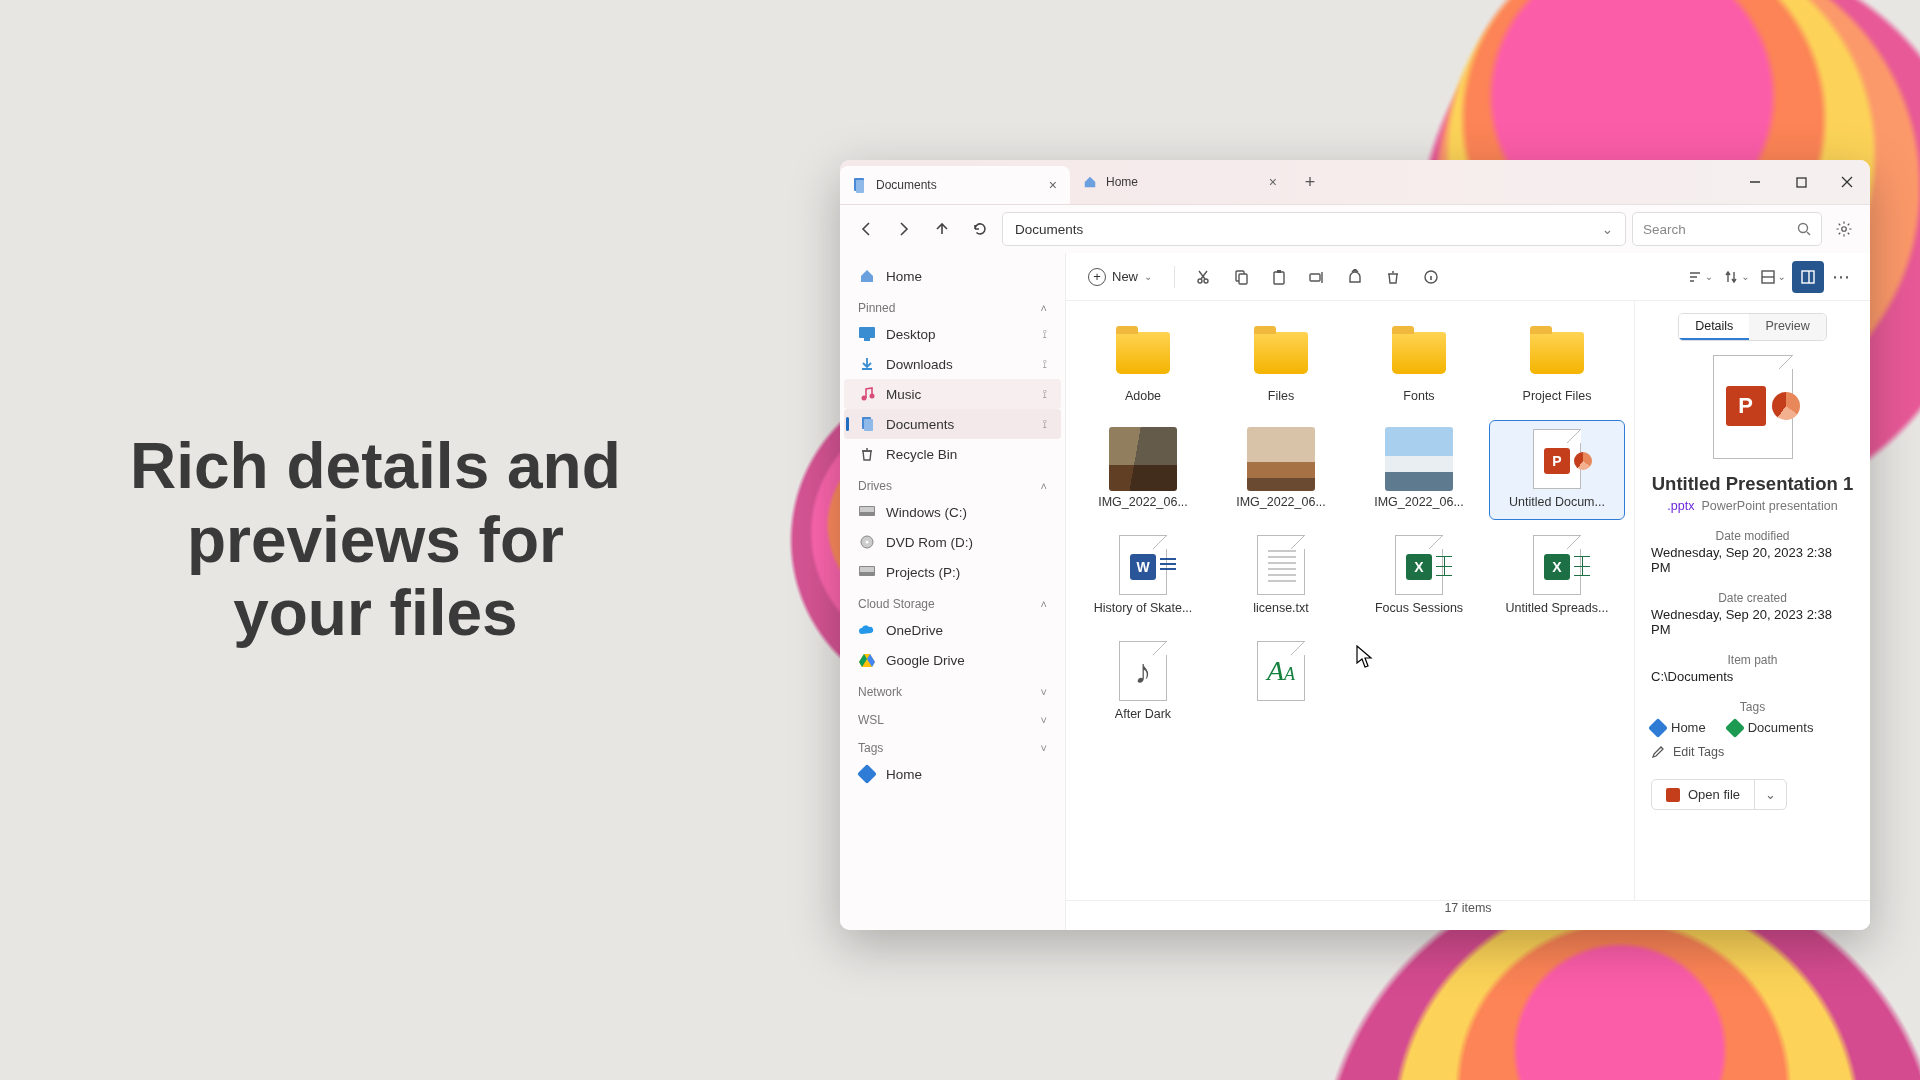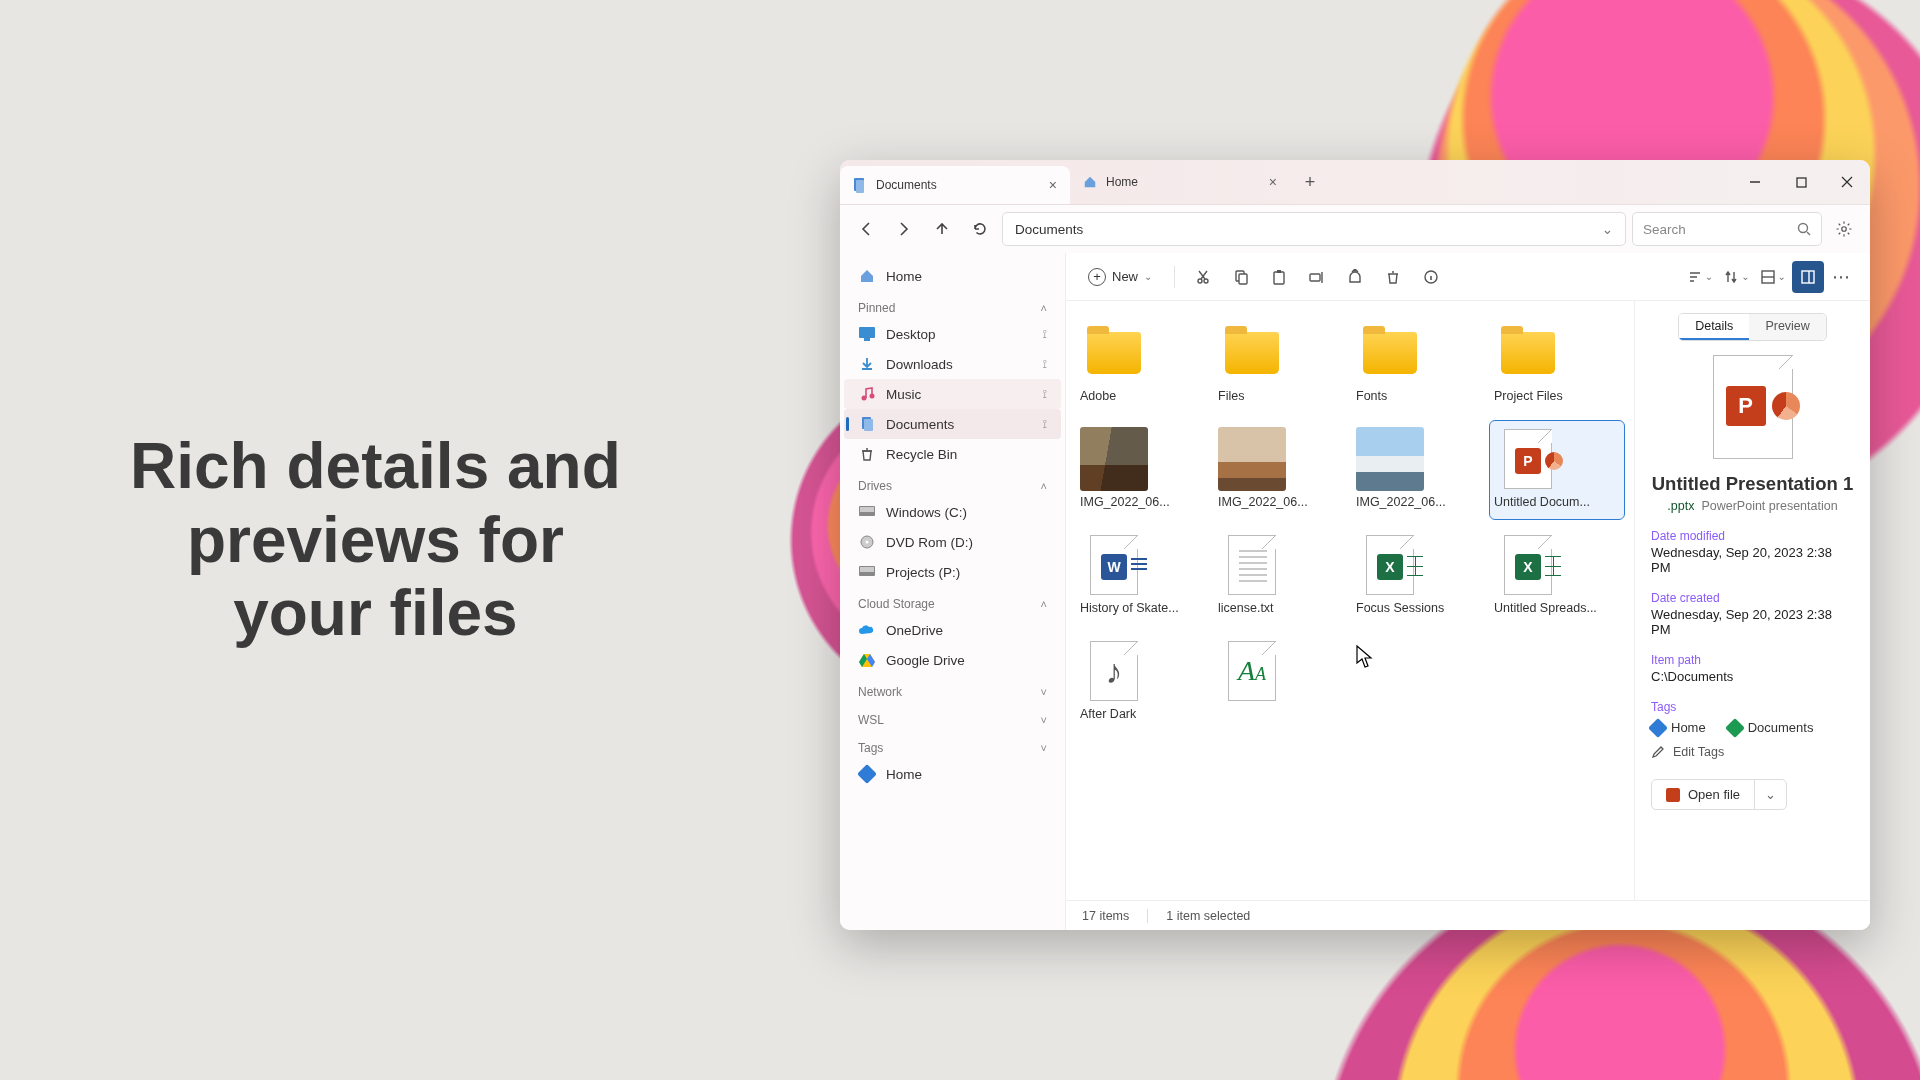--- a/index.html
+++ b/index.html
@@ -164,21 +164,21 @@
   .grid {
     flex:1;
     padding: 14px 10px;
     overflow-y:auto;
     display:grid;
     grid-template-columns: repeat(4, 1fr);
     gap: 8px 4px;
     align-content: start;
   }
   .item {
-    display:flex; flex-direction:column; align-items:flex-start;
+    display:flex; flex-direction:column; align-items:center;
     padding: 10px 4px;
     border-radius: 5px;
     cursor:pointer;
   }
   .item.selected {
     outline: 1.5px solid #2e7cd6;
     background: #eaf3fd;
   }
   .item .thumb {
     width: 68px; height: 56px;
@@ -245,23 +245,23 @@
   .d-tabs { display:flex; border:1px solid #ddd; border-radius:5px; overflow:hidden; width:fit-content; margin:0 auto 14px; }
   .d-tab { padding: 5px 16px; font-size:12.5px; cursor:pointer; color:#555; }
   .d-tab.active { background:#fff; color:#222; border-bottom:2px solid #2e7cd6; }
   .d-tab:not(.active){ background:#f6f6f6; }
   .d-preview { display:flex; justify-content:center; margin-bottom:14px; }
   .d-preview .docpage { width:80px; height:104px; }
   .d-preview .badge { width:40px; height:40px; font-size:22px; left:12px; top:30px; }
   .d-preview .ppt-chart { width:28px; height:28px; left:58px; top:36px; }
   .d-title { font-size:18.5px; font-weight:600; text-align:center; }
   .d-sub { text-align:center; color:#777; font-size:12.5px; margin-top:4px; }
-  .d-sub .ext { color:#14532d; }
+  .d-sub .ext { color:#6d28d9; }
   .d-field { margin-top:16px; }
-  .d-label { color:#8b5cf6; font-size:12px; }
+  .d-label { color:#737373; font-size:12px;text-align:center; }
   .d-val { color:#222; margin-top:2px; }
   .d-tags { display:flex; gap:22px; margin-top:6px; flex-wrap:wrap; }
   .tagchip { display:flex; align-items:center; gap:6px; font-size:13px; }
   .tagblue { width:14px; height:14px; background:#2e7cd6; transform: rotate(45deg); border-radius:2px; }
   .taggreen { width:14px; height:14px; background:#1d9a52; transform: rotate(45deg); border-radius:2px; }
   .edit-tags { display:flex; align-items:center; gap:8px; margin-top:10px; color:#555; font-size:12.5px; }
   .openfile {
     margin-top:20px;
     display:flex; align-items:center;
     border:1px solid #ddd; border-radius:5px;
@@ -273,20 +273,21 @@
   .ppt-sm { width:14px; height:14px; background:#c43e1c; border-radius:2px; }
   
   .status {
     height: 30px;
     border-top:1px solid #eee;
     display:flex; align-items:center;
     padding: 0 16px;
     font-size:12.5px; color:#555;
     gap: 18px;
     background:#fff;
+    flex-direction:column;
   }
   .status .sep { width:1px; height:14px; background:#ddd; }
   
   .cursor {
     position:absolute;
     width:16px; height:22px;
     pointer-events:none;
   }
   svg { display:block; }
 </style>

